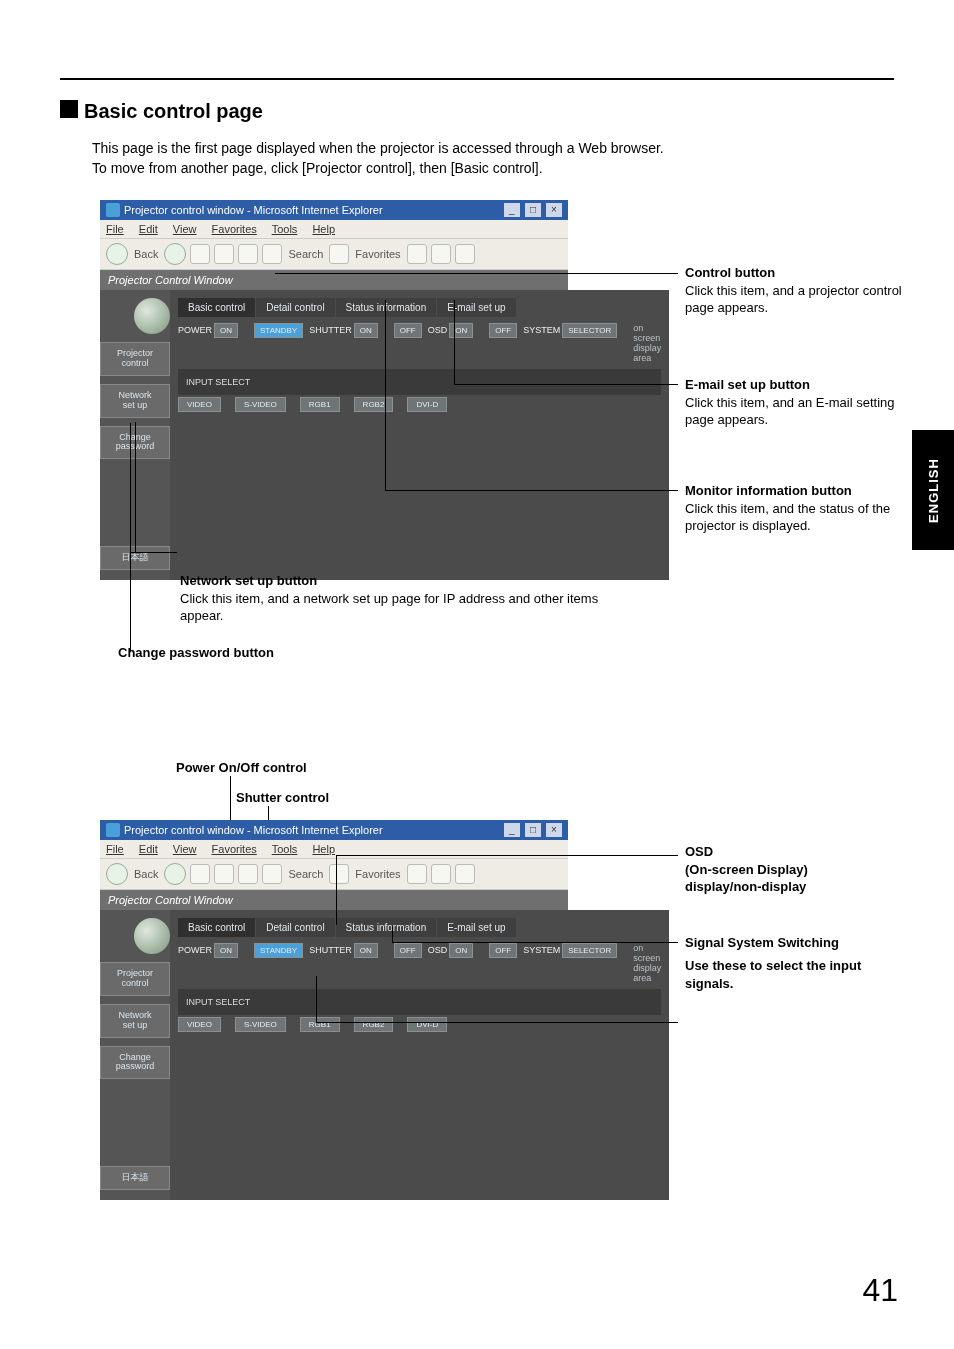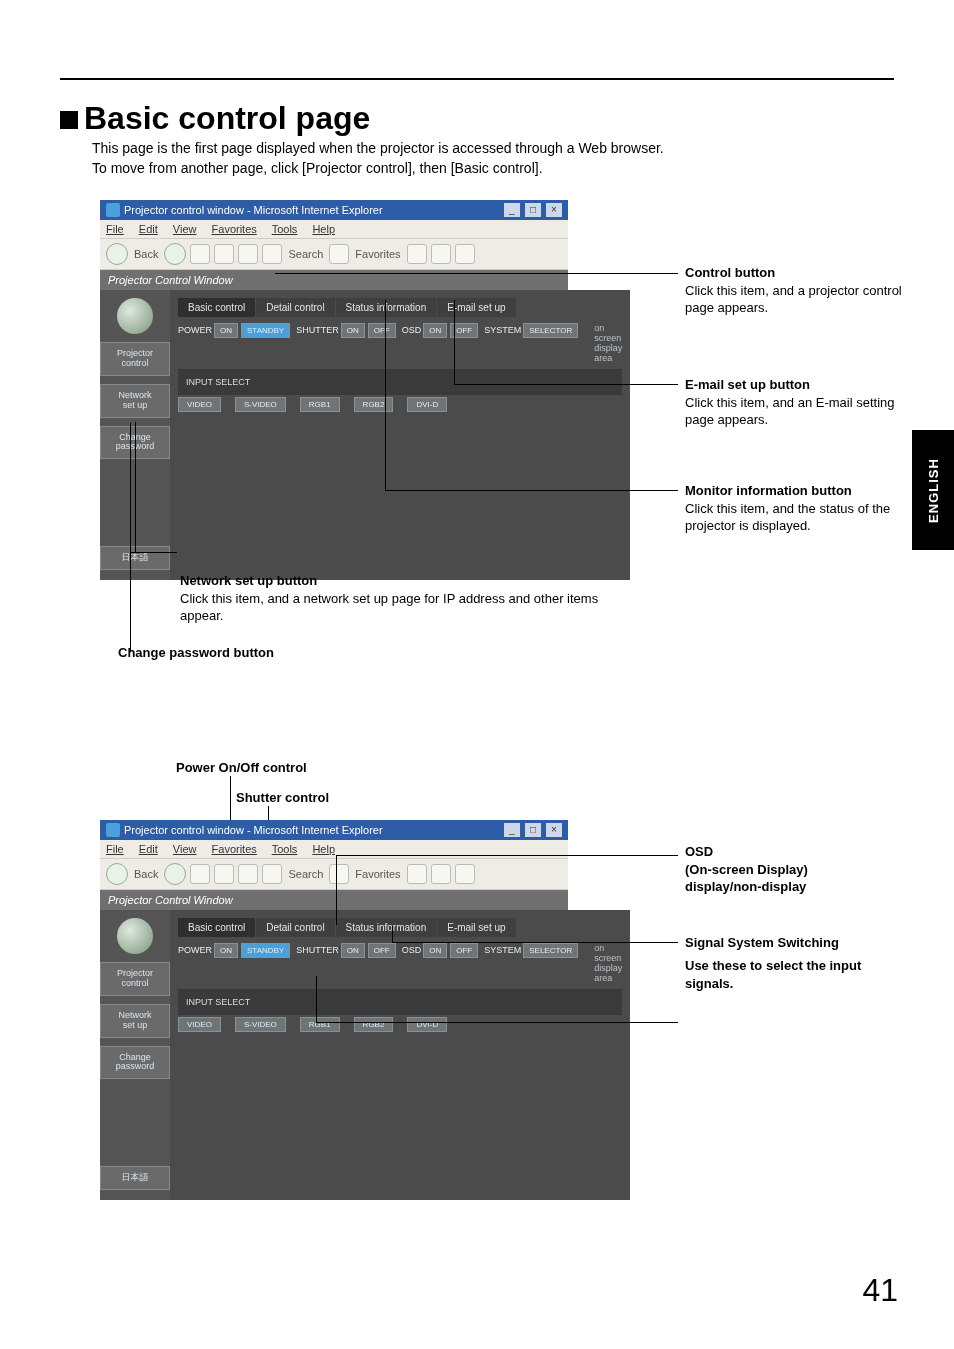--- a/index.html
+++ b/index.html
@@ -1,47 +1,47 @@
 <!DOCTYPE html>
 <html><head>
 <meta charset="utf-8">
 <style>
 body{margin:0;background:#fff;font-family:Arial,Helvetica,sans-serif;color:#000}
 .page{width:954px;height:1349px;position:relative;box-sizing:border-box;padding:0}
 .rule{position:absolute;left:60px;right:60px;top:78px;height:2px;background:#000}
-.title{position:absolute;left:60px;top:100px;font-size:32px;font-weight:bold}
+.title{position:absolute;left:60px;top:100px;font-size:20px;font-weight:bold}
 .title .sq{display:inline-block;width:18px;height:18px;background:#000;margin-right:6px;position:relative;top:0}
 .intro{position:absolute;left:92px;top:138px;font-size:14px;line-height:1.45}
 .pagenum{position:absolute;right:56px;bottom:40px;font-size:32px}
 .tab-en{position:absolute;right:0;top:430px;width:42px;height:120px;background:#000;color:#fff;display:flex;align-items:center;justify-content:center}
 .tab-en span{transform:rotate(-90deg);font-weight:bold;font-size:13px;letter-spacing:1px}
 
 .shot{position:absolute;width:468px;height:360px;background:#fff}
 .shot .titlebar{background:#2d5da6;color:#fff;font-size:11px;padding:3px 6px;display:flex;align-items:center}
 .shot .titlebar .ttxt{flex:1}
 .shot .titlebar .wbtns span{display:inline-block;width:16px;height:14px;background:#cfd8ea;margin-left:2px;font-size:10px;color:#333;text-align:center;line-height:14px}
 .shot .menubar{background:#efece5;font-size:11px;padding:3px 6px;color:#333}
 .shot .menubar span{margin-right:12px;text-decoration:underline}
 .shot .toolbar{background:#efece5;border-top:1px solid #ccc;border-bottom:1px solid #ccc;padding:4px 6px;display:flex;align-items:center;gap:4px;font-size:11px;color:#555}
 .shot .toolbar .tbtn{display:inline-block;width:18px;height:18px;background:#f7f7f2;border:1px solid #bbb;border-radius:3px}
 .shot .toolbar .round{border-radius:50%;width:20px;height:20px;background:#e8f3e8;border:1px solid #9a9}
 .shot .toolbar .txt{margin:0 2px}
 .shot .pcw{background:#6f6f6f;color:#fff;font-size:11px;padding:4px 8px;font-style:italic}
 .shot .body{display:flex;height:290px;background:#4b4b4b}
-.shot .sidebar{width:76px;background:#555;display:flex;flex-direction:column;align-items:center;padding-top:8px;gap:8px}
+.shot .sidebar{width:76px;background:#555;display:flex;flex-direction:column;align-items:flex-end;padding-top:8px;gap:8px}
 .shot .globe{width:36px;height:36px;border-radius:50%;background:radial-gradient(circle at 35% 35%,#dfe8df,#7b967b)}
 .shot .sbtn{width:64px;background:#6a6a6a;border:1px solid #888;color:#d8e4ef;font-size:9px;text-align:center;padding:6px 2px;line-height:1.1}
 .shot .main{flex:1;background:#4b4b4b;padding:8px;color:#cbd2d8;font-size:10px}
 .shot .tabs{display:flex;gap:1px;margin-bottom:6px}
 .shot .tabs .tab{background:#3f3f3f;padding:4px 10px;color:#dfe6eb;font-size:10px}
 .shot .tabs .tab.active{background:#2f2f2f}
 .shot .ctrlrow{display:flex;gap:6px;align-items:flex-start}
 .shot .ctrlcol{display:flex;align-items:center;gap:2px}
 .shot .lbl{color:#e9edf0;font-size:9px;margin-bottom:2px}
-.shot .bpair{display:flex;gap:3px}
+.shot .bpair{display:flex;gap:16px}
 .shot .bb{background:#6f7577;border:1px solid #8a9093;color:#e6ebef;font-size:8px;padding:2px 5px}
 .shot .bb.sel{background:#4aa0d8}
 .shot .onscr{color:#b9c2c8;font-size:9px;margin-left:10px;align-self:center}
 .shot .inpsel{margin-top:6px}
 .shot .inplbl{background:#3a3a3a;color:#d8dde1;font-size:9px;padding:8px;margin-bottom:2px}
 .shot .inprow{display:flex;gap:14px}
 .shot .inprow .bb{padding:2px 8px}
 
 .shot1{left:100px;top:200px}
 .shot2{left:100px;top:820px}

